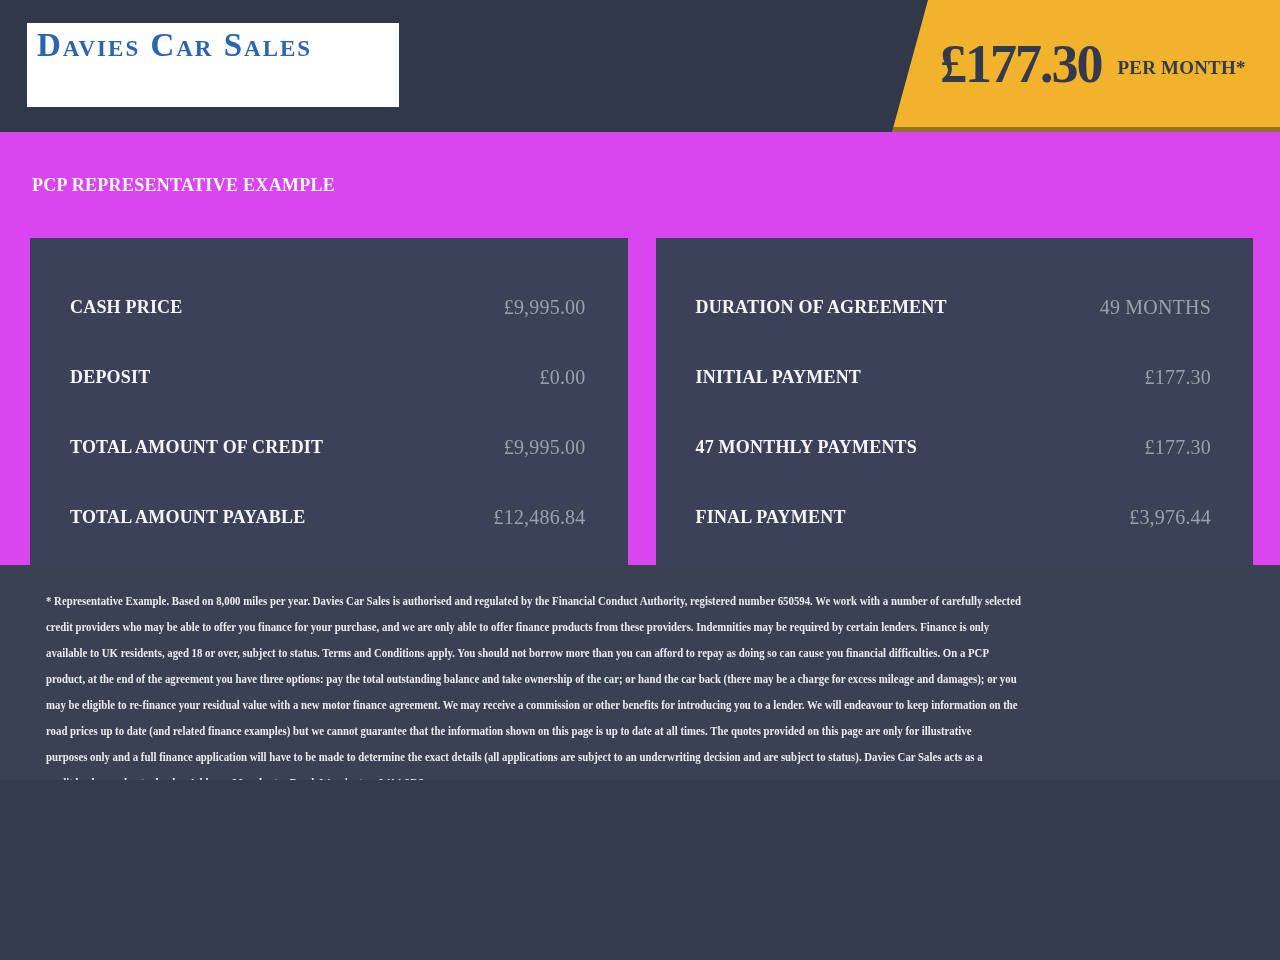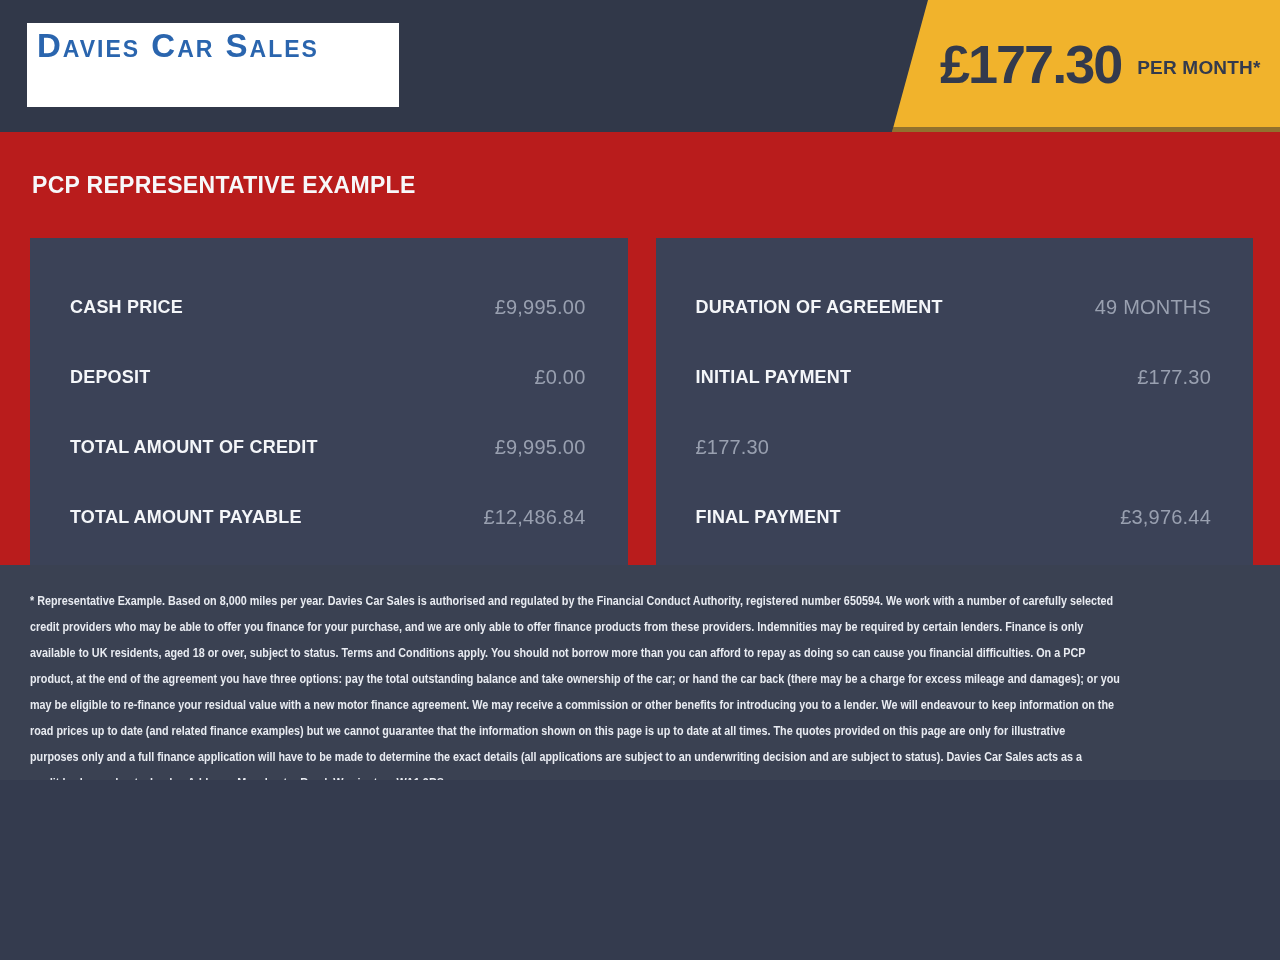--- a/index.html
+++ b/index.html
@@ -1,21 +1,21 @@
 <!DOCTYPE html>
 <html><head>
 <meta charset="utf-8">
 <style>
   * { margin: 0; padding: 0; box-sizing: border-box; }
   html, body { width: 1280px; height: 960px; overflow: hidden; }
   body {
     font-family: "Liberation Sans", sans-serif;
     background: #343b4e;
   }
-  .page { width: 1280px; height: 780px; position: relative; background: #b91c1c; }
+  .page { width: 1280px; height: 780px; position: relative; background: #d946ef; font-family: Liberation Serif, serif; }
 
   
   .header {
     position: relative;
     height: 132px;
     background: #313849;
   }
   .logo-box {
     position: absolute;
     left: 27px; top: 23px;
@@ -53,21 +53,21 @@
     font-weight: 700;
     color: #333a4d;
     margin-left: 16px;
     margin-top: 8px;
     letter-spacing: 0.2px;
   }
 
   
   .page-title {
     margin: 38px 0 8px 32px;
-    font-size: 23px;
+    font-size: 18px;
     font-weight: 700;
     color: #f7f8fa;
     letter-spacing: 0.3px;
     line-height: 30px;
   }
 
   
   .panels {
     display: flex;
     gap: 28px;
@@ -99,21 +99,21 @@
     letter-spacing: 0.2px;
     white-space: nowrap;
   }
 
   
   .footer {
     position: absolute;
     left: 0; right: 0; bottom: 0;
     height: 215px;
     background: #3a4152;
-    padding: 23px 30px 0 30px;
+    padding: 23px 30px 0 46px;
     overflow: hidden;
   }
   .disclaimer-line {
     font-size: 13.5px;
     font-weight: 700;
     color: #e8ebf1;
     line-height: 26px;
     white-space: nowrap;
     transform: scaleX(0.8);
     transform-origin: 0 50%;
@@ -168,20 +168,21 @@
     <div class="panel">
       <div class="finance-row">
         <span class="row-label">DURATION OF AGREEMENT</span>
         <span class="row-value">49 MONTHS</span>
       </div>
       <div class="finance-row">
         <span class="row-label">INITIAL PAYMENT</span>
         <span class="row-value">£177.30</span>
       </div>
       <div class="finance-row">
+        <span class="row-label">47 MONTHLY PAYMENTS</span>
         <span class="row-value">£177.30</span>
       </div>
       <div class="finance-row">
         <span class="row-label">FINAL PAYMENT</span>
         <span class="row-value">£3,976.44</span>
       </div>
     </div>
 
   </div>
 

